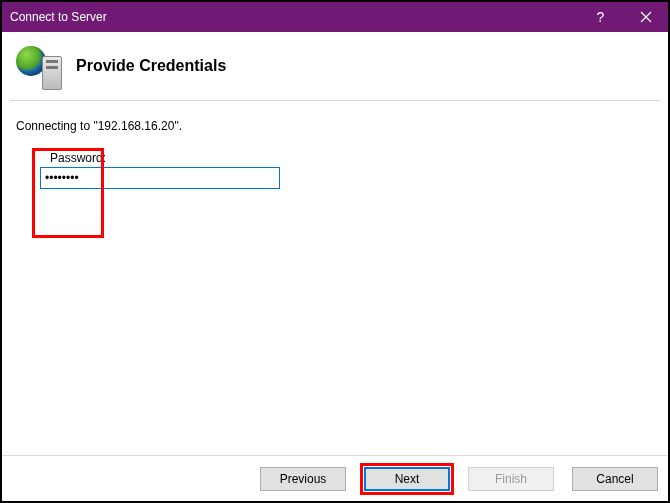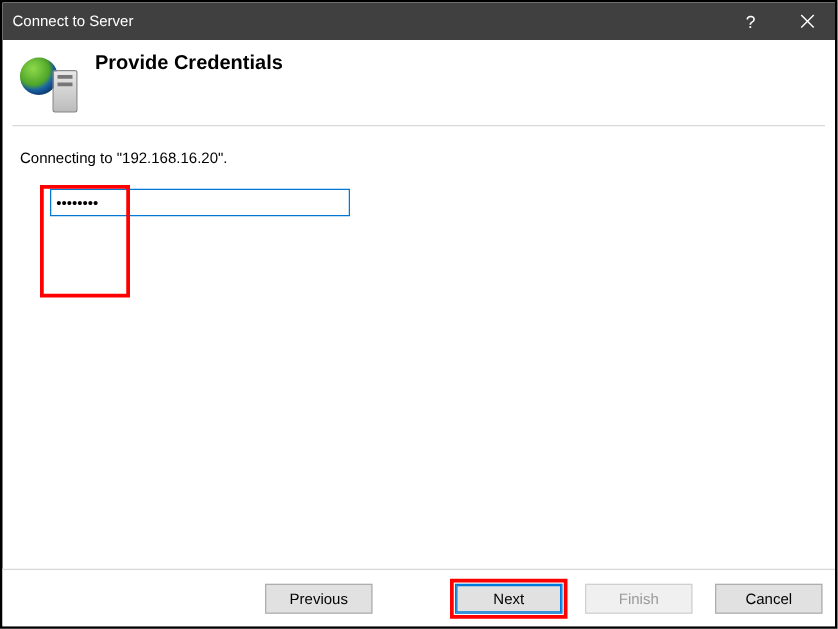--- a/index.html
+++ b/index.html
@@ -6,21 +6,21 @@
     body {
       font-family: "Segoe UI", Tahoma, sans-serif;
       font-size: 12px;
       background: #fff;
       width: 670px;
       height: 503px;
       overflow: hidden;
       border: 2px solid #000;
     }
     .titlebar {
-      background: #404040;
+      background: #701a75;
       color: #fff;
       height: 30px;
       display: flex;
       align-items: center;
       padding-left: 8px;
     }
     .titlebar-title {
       flex: 1;
       font-size: 12px;
     }
@@ -32,20 +32,21 @@
       width: 45px;
       height: 100%;
       display: flex;
       align-items: center;
       justify-content: center;
       color: #fff;
       font-size: 14px;
     }
     .header {
       display: flex;
+      align-items: center;
       padding: 10px 14px;
       height: 68px;
     }
     .header-icon {
       width: 48px;
       height: 48px;
       margin-right: 12px;
       position: relative;
     }
     .globe {
@@ -181,21 +182,20 @@
     }
     .btn-disabled {
       color: #9a9a9a;
       background: #f0f0f0;
       border-color: #d0d0d0;
       cursor: default;
     }
     .highlight-next-wrap {
       position: relative;
       display: inline-block;
-      margin-left: 48px;
     }
     .highlight-next {
       position: absolute;
       border: 3px solid #ff0000;
       left: -4px;
       top: -4px;
       right: -4px;
       bottom: -4px;
       pointer-events: none;
     }
@@ -225,20 +225,21 @@
   </div>
   <div class="header-title">Provide Credentials</div>
 </div>
 <hr class="divider">
 
 <div class="content">
   <div class="status-text">Connecting to "192.168.16.20".</div>
 
 
   <div class="form-row" style="margin-top:6px">
+    <label class="label">Password:</label>
     <input type="text" class="text-input pw-input" value="••••••••" style="">
   </div>
 
   <div class="highlight-user"></div>
 </div>
 
 <div class="footer">
   <button class="btn">Previous</button>
   <span class="highlight-next-wrap">
     <button class="btn btn-default">Next</button>

